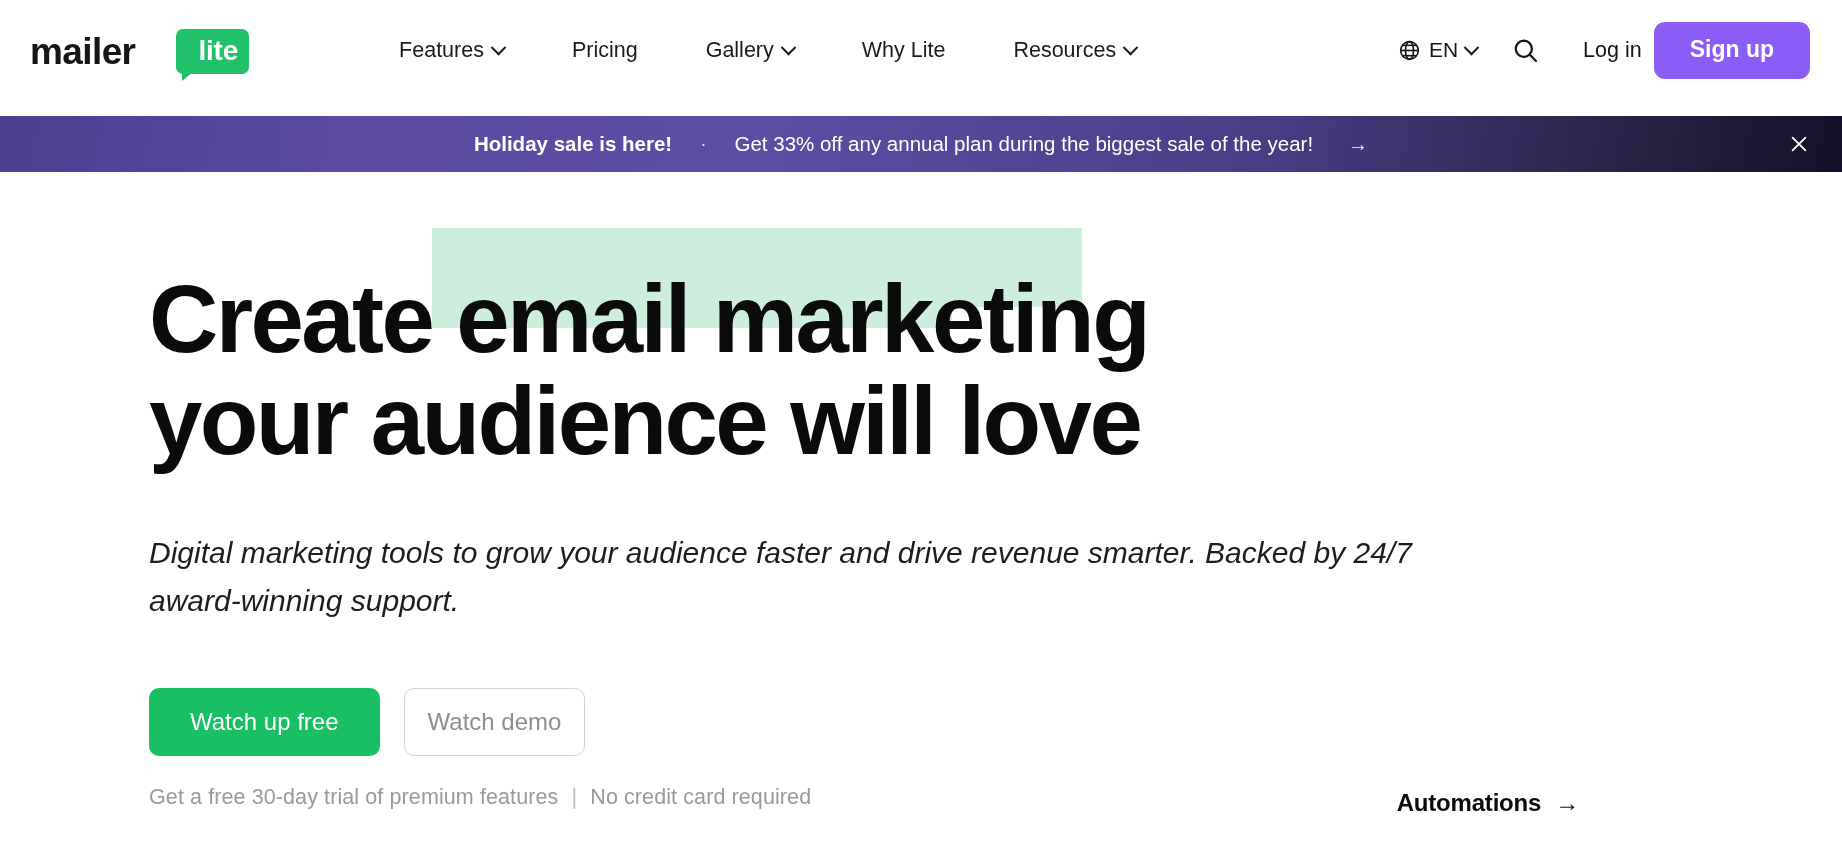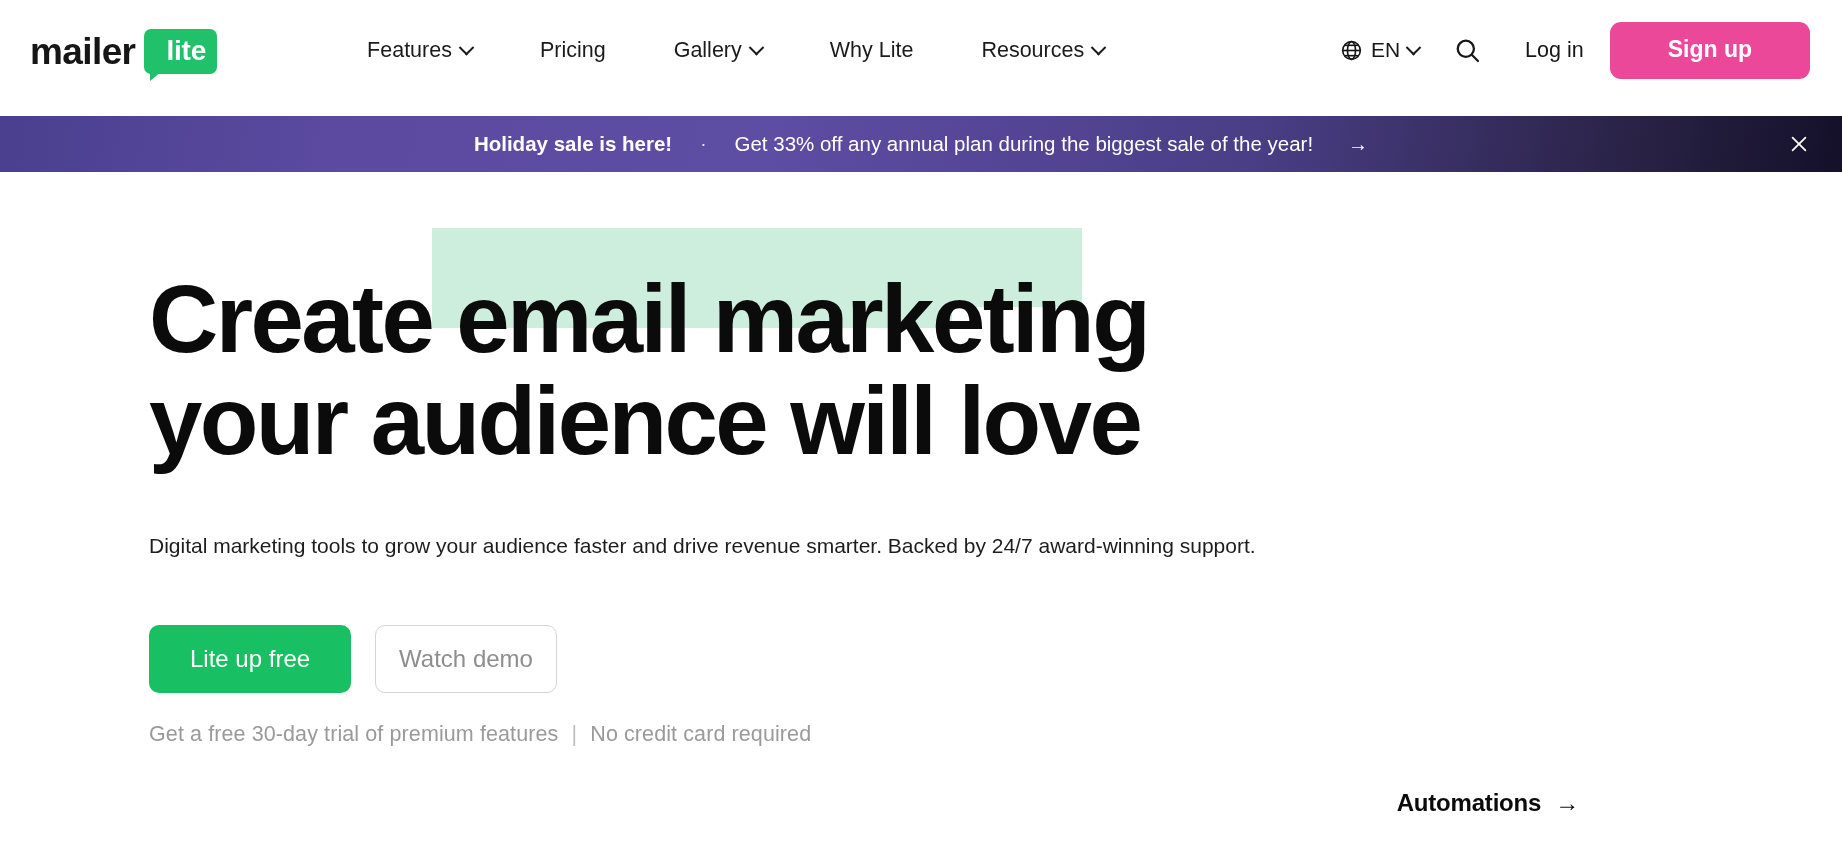--- a/index.html
+++ b/index.html
@@ -19,20 +19,21 @@
     align-items: center;
     padding: 0 32px 0 30px;
     background: #ffffff;
     position: relative;
   }
   .logo {
     display: flex;
     align-items: center;
     height: 46px;
     margin-top: -14px;
+    gap: 32px;
   }
   .logo-mailer {
     font-size: 37px;
     font-weight: 700;
     letter-spacing: -0.6px;
     color: #161616;
     line-height: 1;
   }
   .logo-lite-wrap {
     position: relative;
@@ -100,30 +101,30 @@
     padding-right: 6px;
   }
   .globe { width: 23px; height: 23px; display:block; }
   .search-btn {
     display: flex; align-items: center; justify-content: center;
     width: 56px; height: 40px; cursor: pointer;
     margin-left: 14px;
   }
   .login {
     font-size: 21.5px; color: #161616; cursor: pointer;
-    padding: 0 26px 0 30px; white-space: nowrap;
+    padding: 0 12px 0 30px; white-space: nowrap;
   }
   .signup-btn {
-    background: #ec4899;
+    background: #8b5cf6;
     color: #ffffff;
     font-size: 23px;
     font-weight: 700;
     border: none;
     border-radius: 11px;
-    padding: 16px 58px 18px;
+    padding: 16px 36px 18px;
     cursor: pointer;
     font-family: "Liberation Sans", sans-serif;
     line-height: 1;
   }
 
   
   .banner {
     position: relative;
     height: 56px;
     width: 100%;
@@ -185,24 +186,25 @@
     background: #cdeedc;
   }
   .hl-mark-step {
     position: absolute; left: 0; top: 79px;
     width: 520px; height: 21px;
     background: #cdeedc;
   }
 
   .lede {
     margin-top: 57px;
-    font-size: 21px;
+    font-size: 30px;
     line-height: 1.62;
     color: #1d1d1d;
     max-width: 1310px;
+    font-style: italic;
   }
 
   .cta-row {
     margin-top: 62px;
     display: flex;
     align-items: center;
     gap: 24px;
   }
   .btn-primary {
     background: #18bf63;
@@ -331,21 +333,21 @@
             <span class="hl-mark-main"></span>
             <span class="hl-mark-step"></span>
           </span><span>email marketing</span></span>
     </span>
     <span class="headline-line">your audience will love</span>
   </h1>
 
   <p class="lede">Digital marketing tools to grow your audience faster and drive revenue smarter. Backed by 24/7 award-winning support.</p>
 
   <div class="cta-row">
-    <button class="btn-primary">Lite up free</button>
+    <button class="btn-primary">Watch up free</button>
     <button class="btn-secondary">Watch demo</button>
   </div>
 
   <div class="fineprint">
     <span>Get a free 30-day trial of premium features</span>
     <span class="sep">|</span>
     <span>No credit card required</span>
   </div>
 
   <div class="automations">

